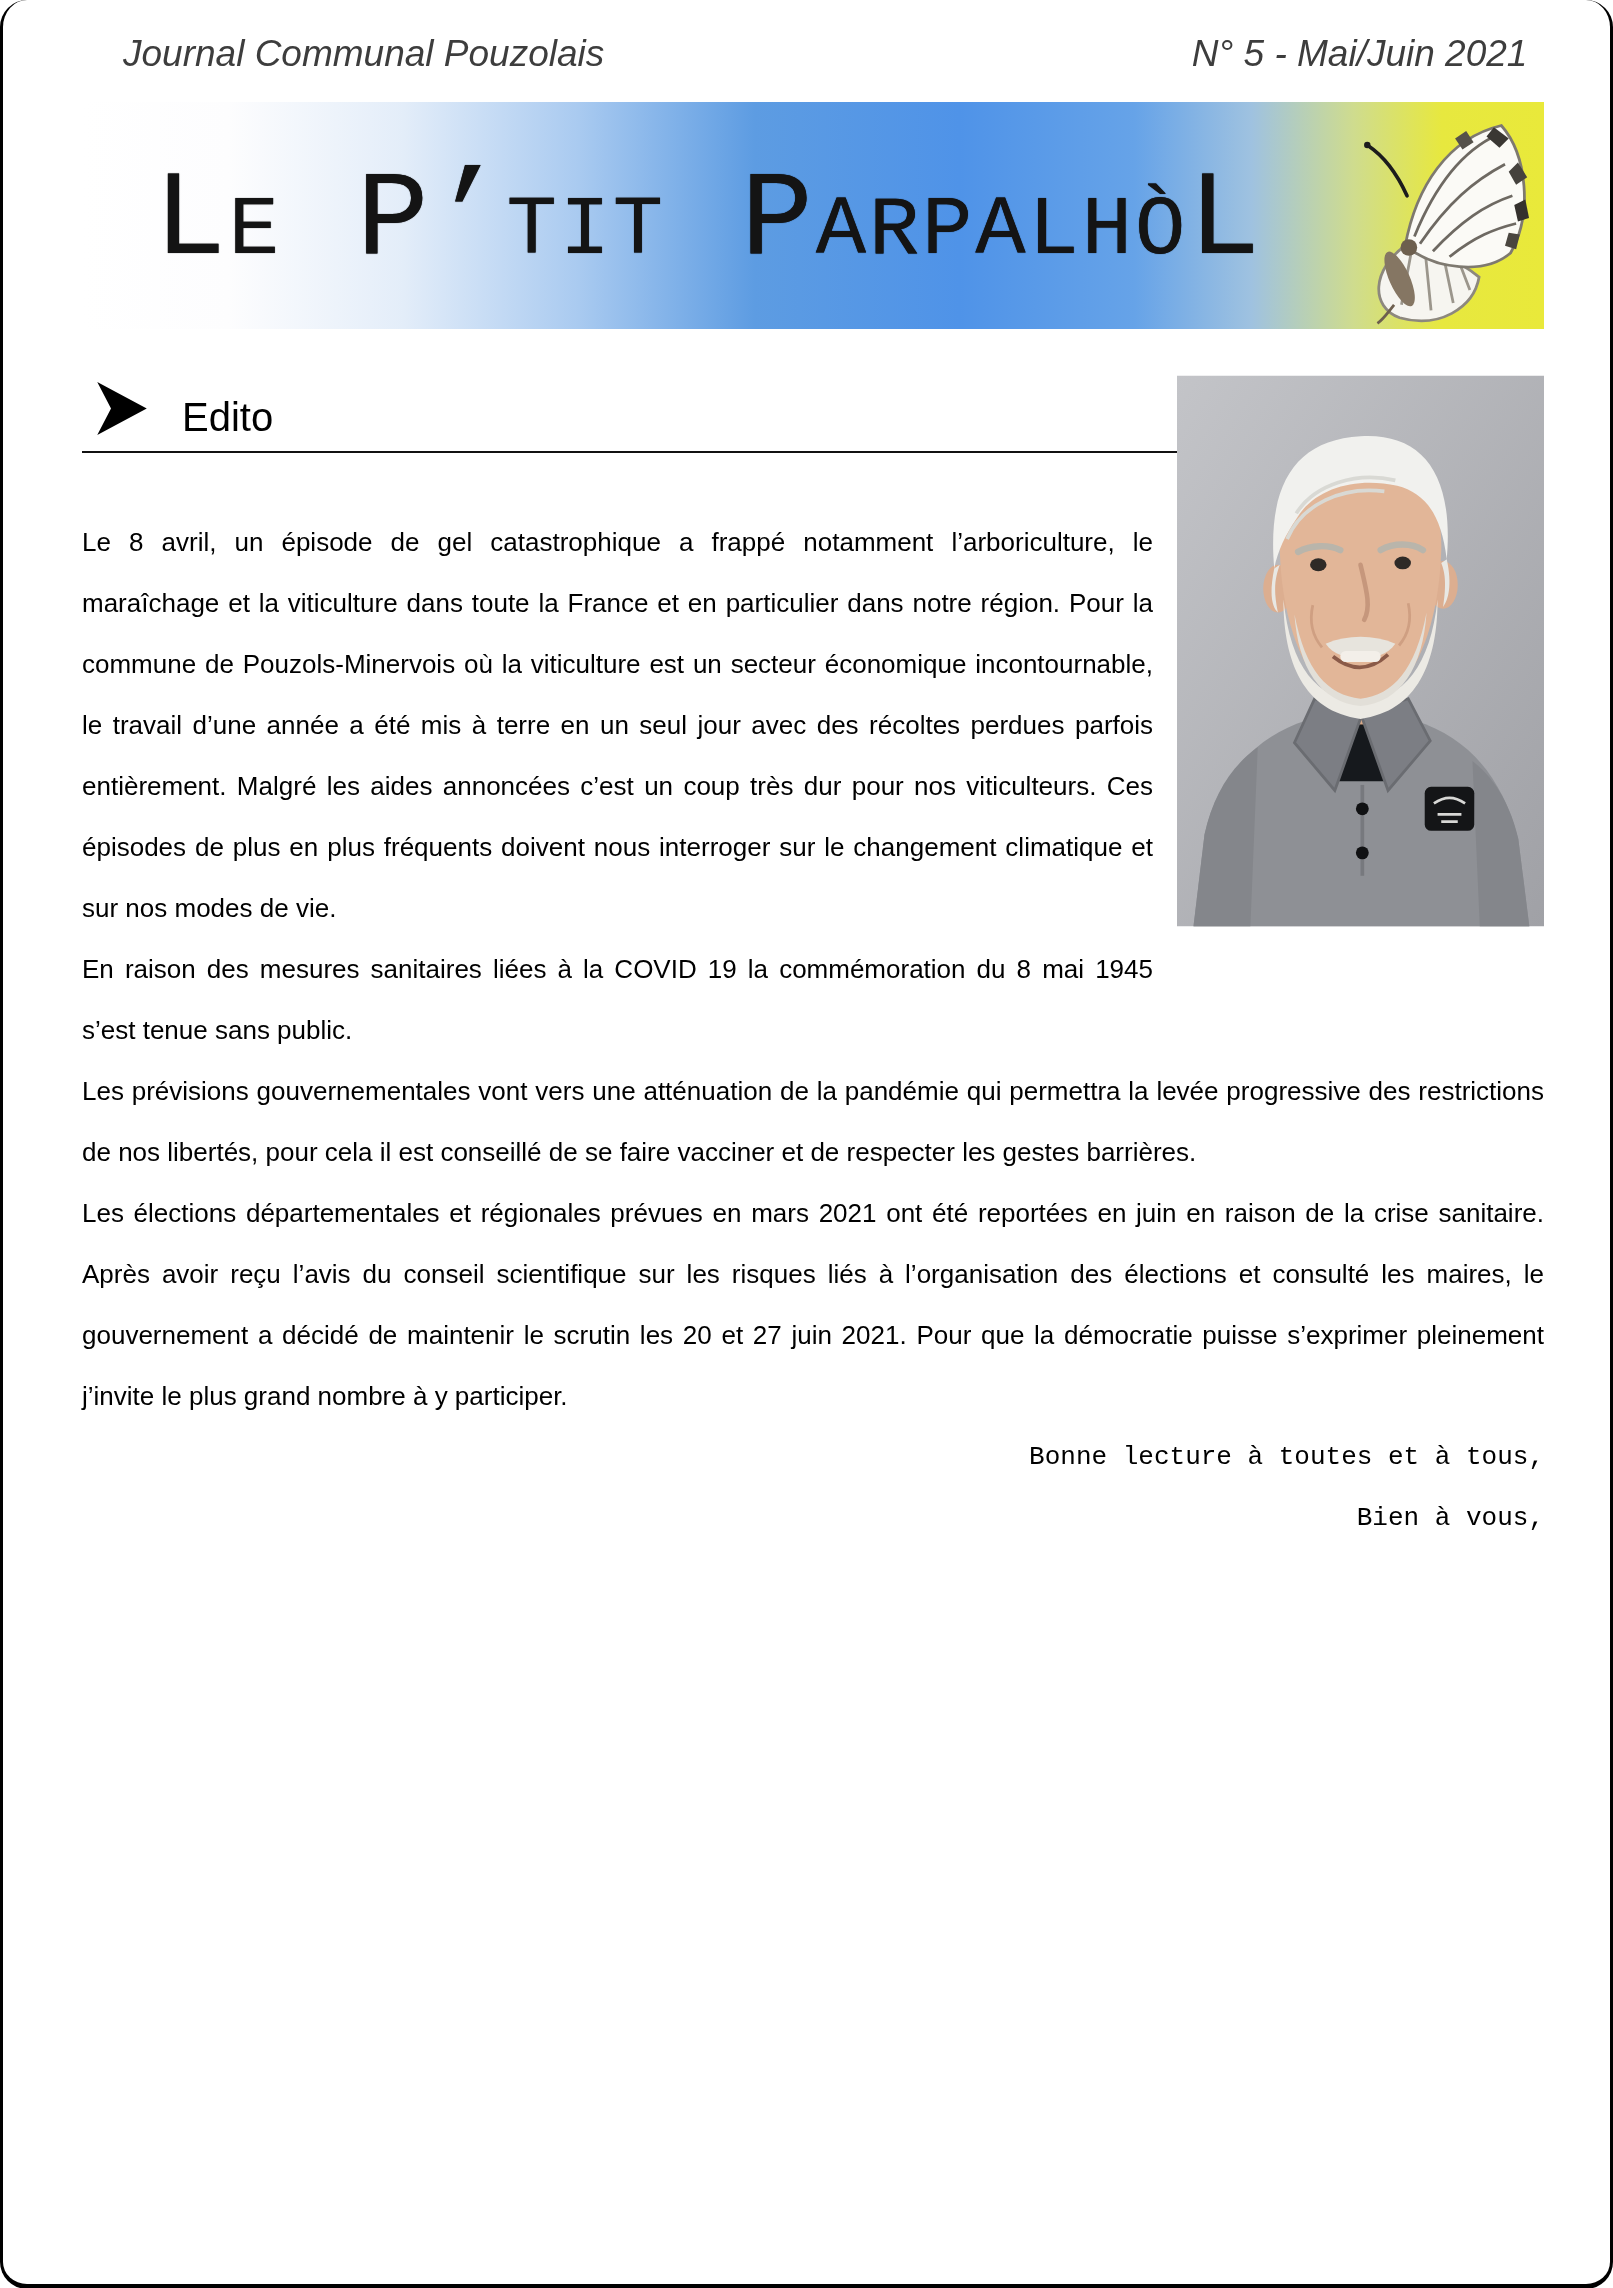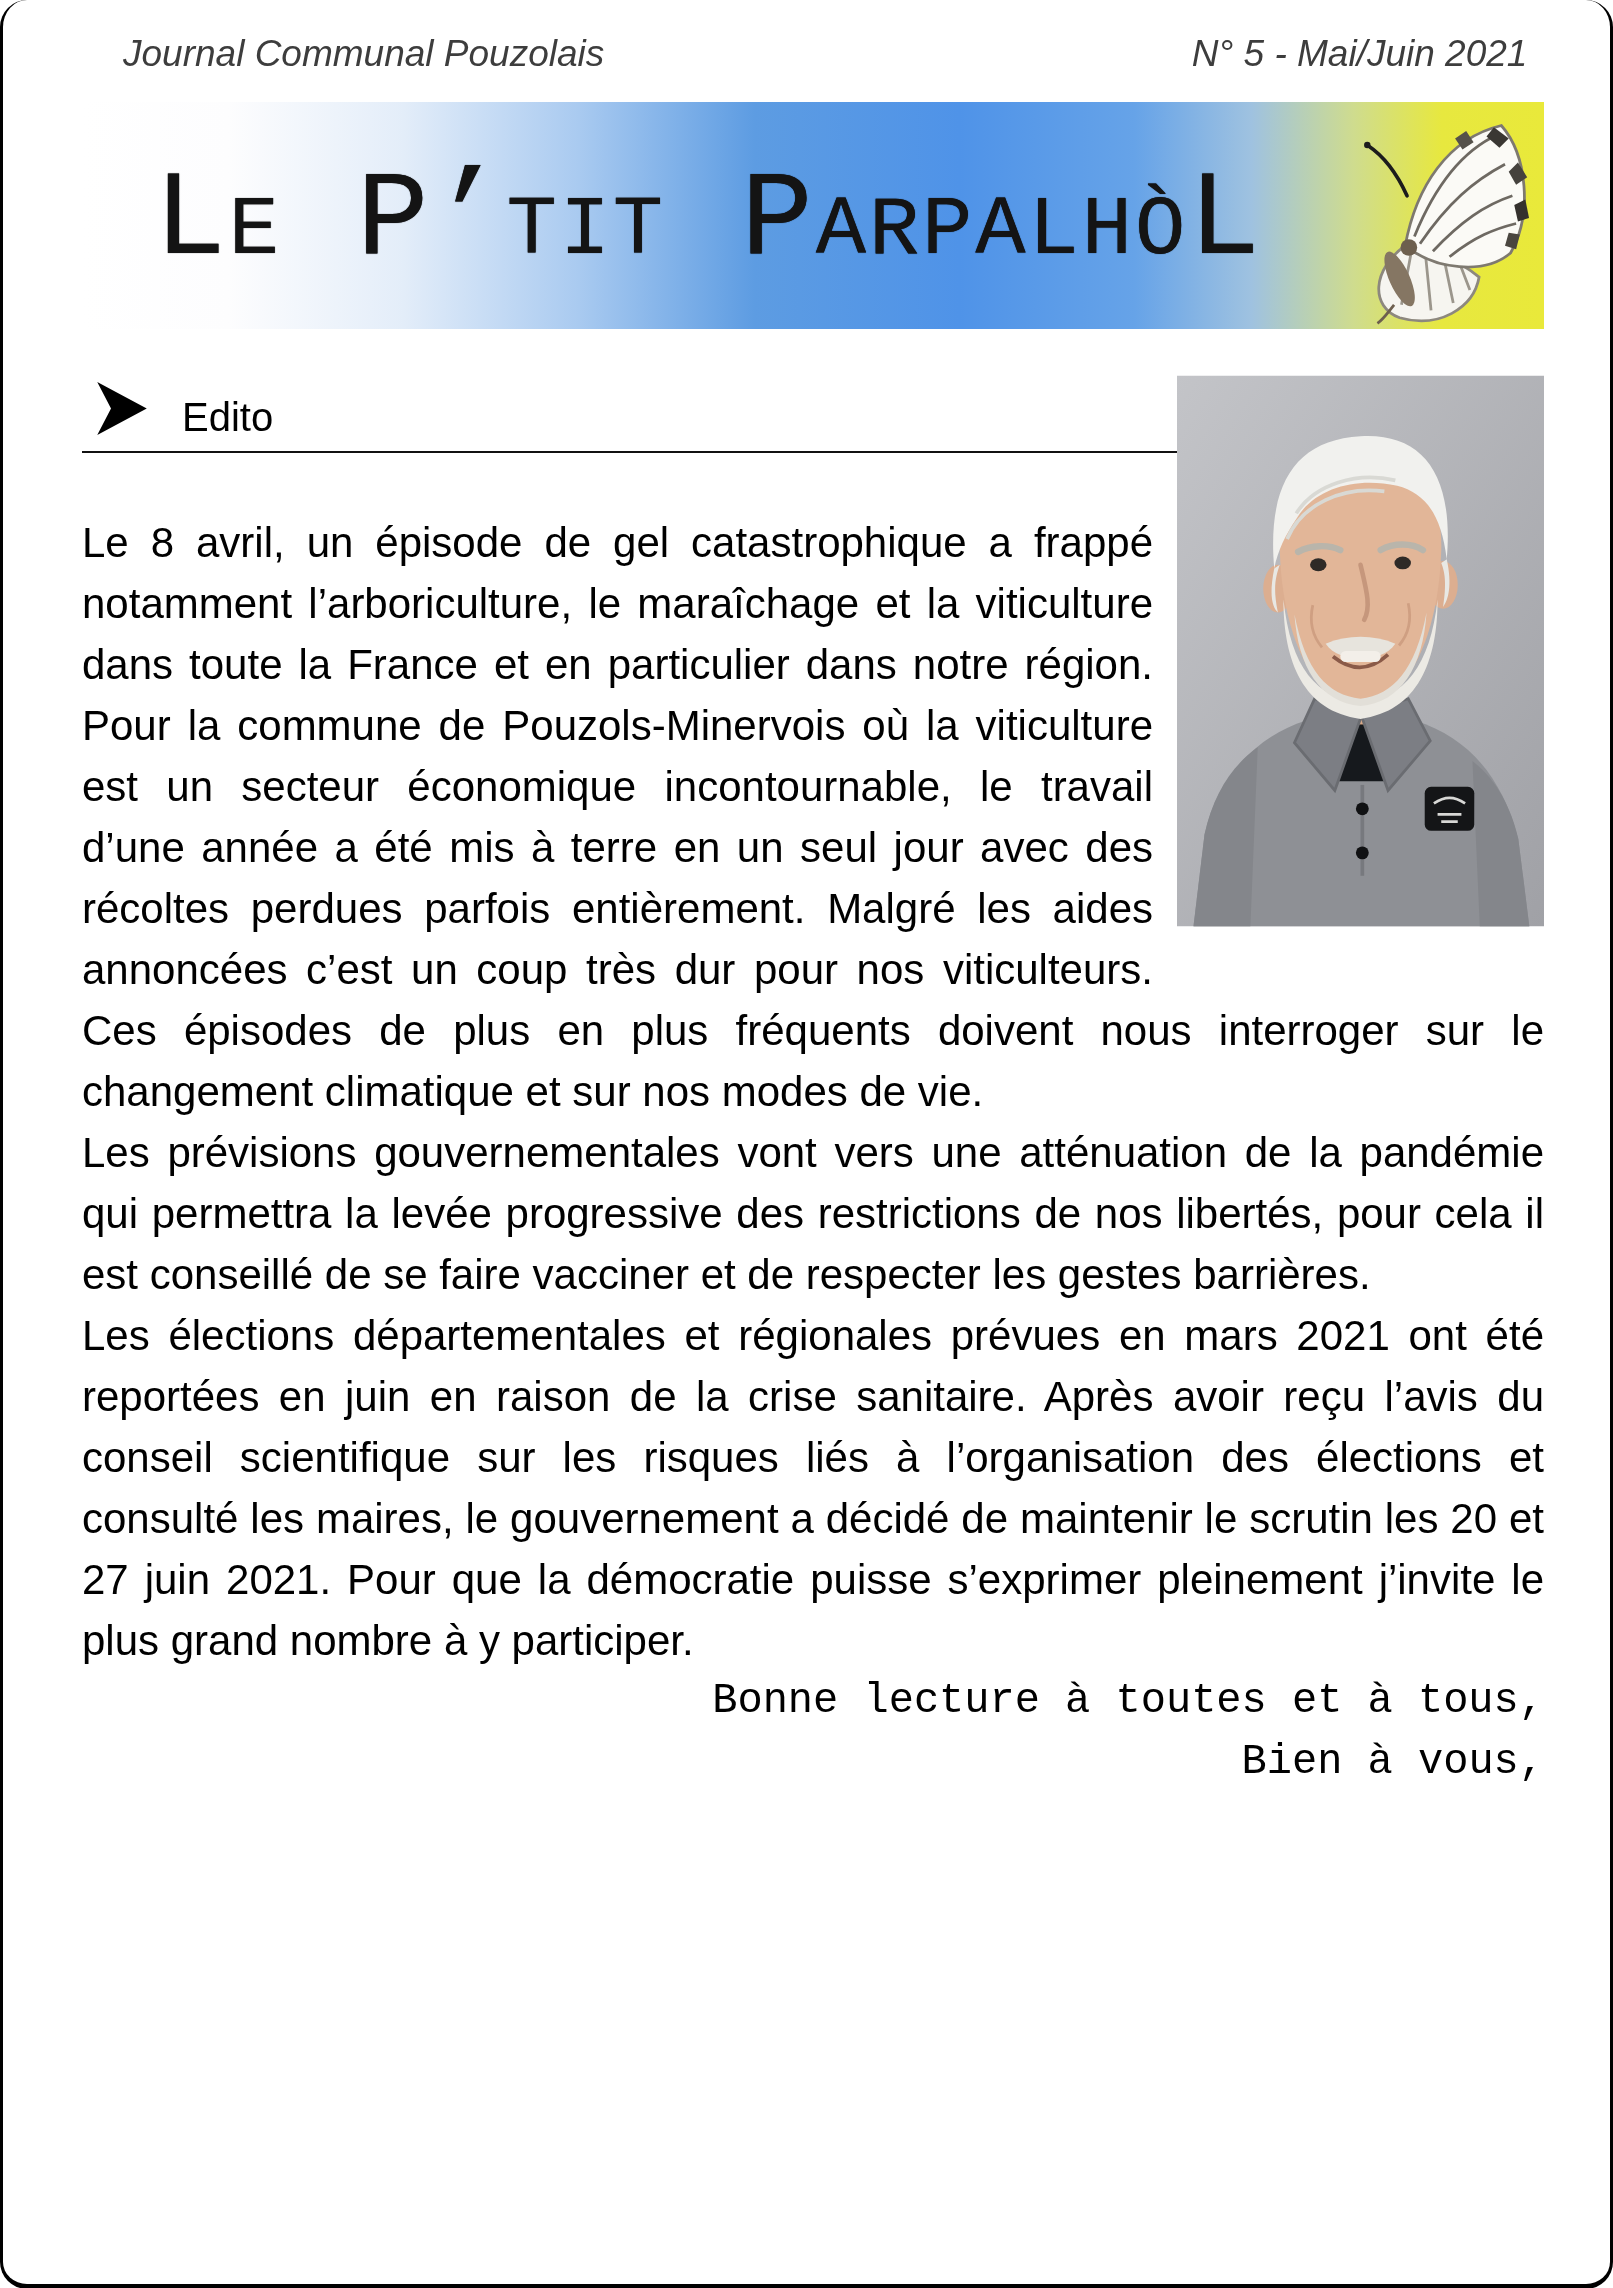--- a/index.html
+++ b/index.html
@@ -75,21 +75,21 @@
     padding-left:13px;
   }
   .edito-heading .arrow{
     display:inline-block;
     width:54px;height:55px;
     vertical-align:-5.5px;
     margin-right:33px;
   }
   .edito-body{
     margin-top:59px;
-    font-size:42px;
+    font-size:26px;
     line-height:61px;
     text-align:justify;
   }
   .edito-body p{margin:0;}
   .closing-block{margin-top:0;}
   .closing-block p{text-align:right;margin:0;font-family:Liberation Mono, monospace;}
 </style>
 </head>
 <body>
 
@@ -188,20 +188,21 @@
     </figure>
 
     <h2 class="edito-heading">
       <svg class="arrow" viewBox="0 0 58 60" aria-hidden="true">
         <polygon points="2,1 56,30 2,59 17,30" fill="#000"></polygon>
       </svg><span>Edito</span>
     </h2>
 
     <div class="edito-body">
       <p>Le 8 avril, un épisode de gel catastrophique a frappé notamment l’arboriculture, le maraîchage et la viticulture dans toute la France et en particulier dans notre région. Pour la commune de Pouzols-Minervois où la viticulture est un secteur économique incontournable, le travail d’une année a été mis à terre en un seul jour avec des récoltes perdues parfois entièrement. Malgré les aides annoncées c’est un coup très dur pour nos viticulteurs. Ces épisodes de plus en plus fréquents doivent nous interroger sur le changement climatique et sur nos modes de vie.</p>
+      <p>En raison des mesures sanitaires liées à la COVID 19 la commémoration du 8 mai 1945 s’est tenue sans public.</p>
       <p>Les prévisions gouvernementales vont vers une atténuation de la pandémie qui permettra la levée progressive des restrictions de nos libertés, pour cela il est conseillé de se faire vacciner et de respecter les gestes barrières.</p>
       <p>Les élections départementales et régionales prévues en mars 2021 ont été reportées en juin en raison de la crise sanitaire. Après avoir reçu l’avis du conseil scientifique sur les risques liés à l’organisation des élections et consulté les maires, le gouvernement a décidé de maintenir le scrutin les 20 et 27 juin 2021. Pour que la démocratie puisse s’exprimer pleinement j’invite le plus grand nombre à y participer.</p>
       <div class="closing-block">
         <p>Bonne lecture à toutes et à tous,</p>
         <p>Bien à vous,</p>
       </div>
     </div>
 
   </section>
 </div>

